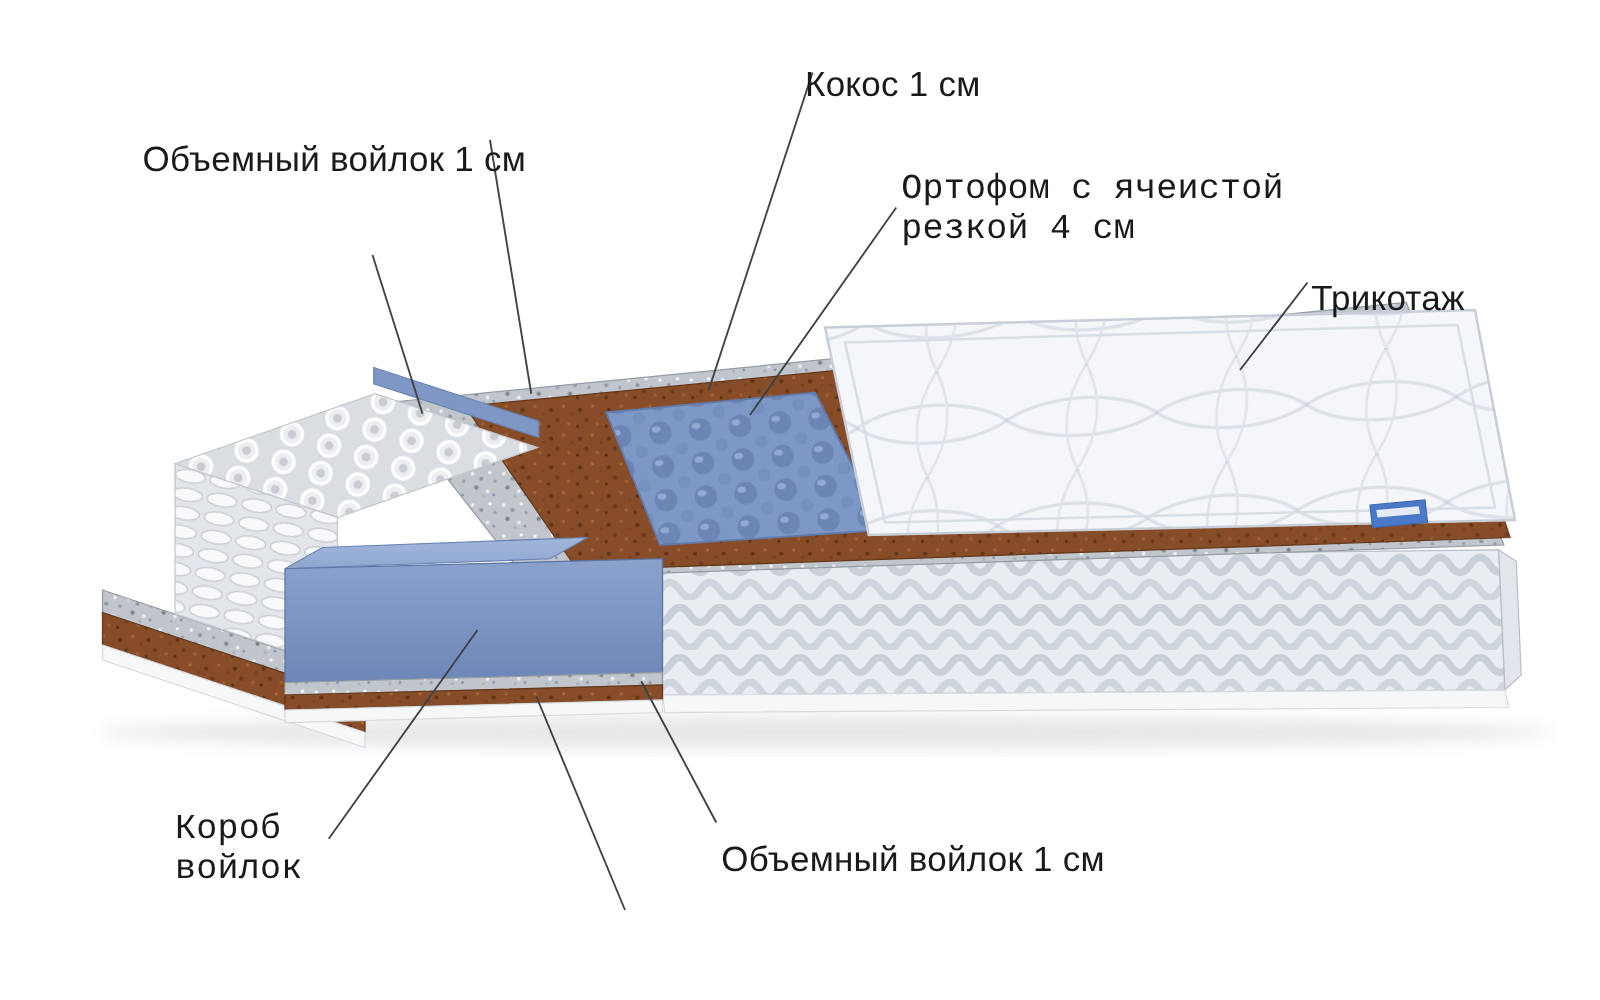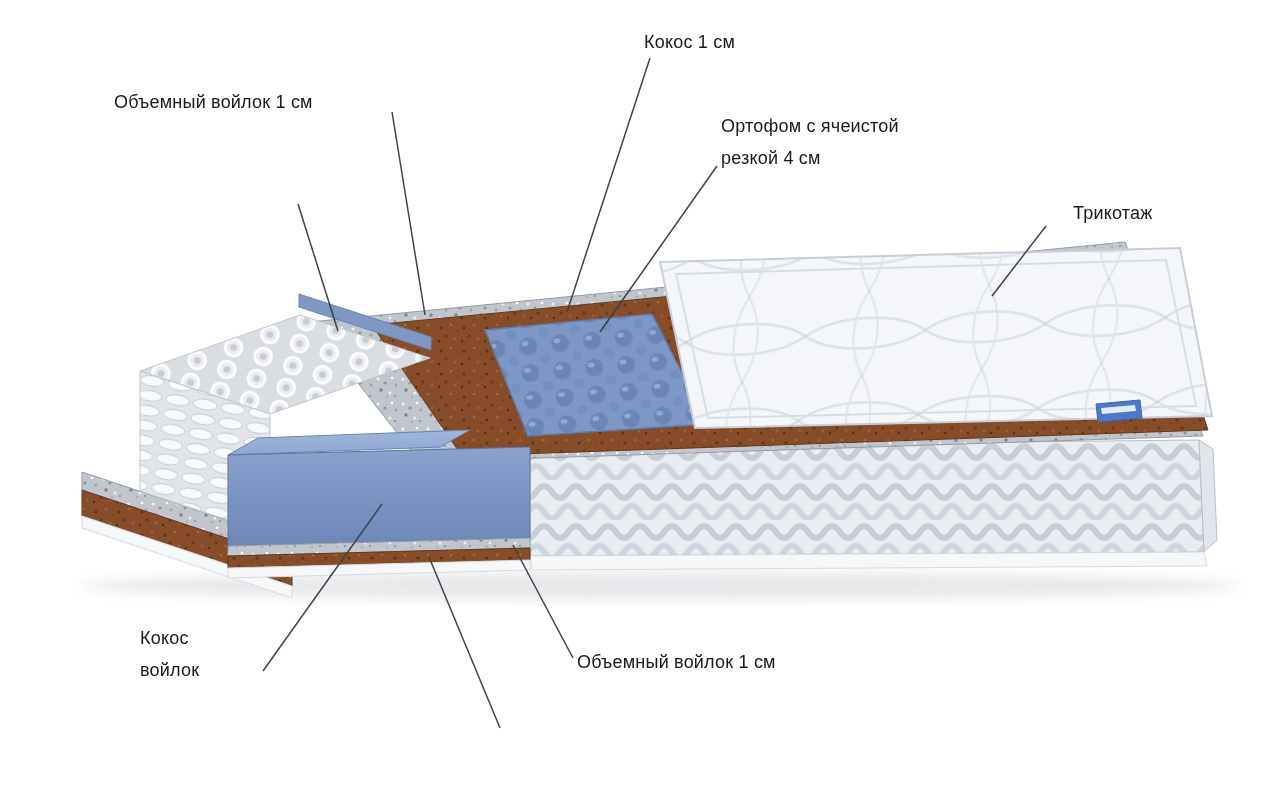--- a/index.html
+++ b/index.html
@@ -6,27 +6,28 @@
   .stage{
     position:relative;
     width:1280px;height:800px;
     background:var(--background,#fff);
     font-family:"Liberation Sans", sans-serif;
     overflow:hidden;
   }
   .scene{position:absolute;left:0;top:0;}
   .lbl{
     position:absolute;
-    font-size:18px;
+    font-size:28px;
     line-height:32px;
     letter-spacing:.2px;
     color:var(--label-text,#1a1a1c);
     white-space:nowrap;
+    margin-top:26px;
   }
-  .lbl span{display:block;}
+  .lbl span{display:block;font-family:Liberation Mono, monospace;}
   .leader{
     stroke:var(--leader-line,#3f4247);
     stroke-width:1.5;
     fill:none;
   }
 </style>
 </head>
 <body>
 
 <div class="stage">
@@ -164,23 +165,23 @@
   <div class="lbl" style="left:644px;top:26px">Кокос 1 см</div>
 
   <div class="lbl" style="left:114px;top:86px">Объемный войлок 1 см</div>
 
 
   <div class="lbl" style="left:721px;top:110px">
     <span>Ортофом с ячеистой</span>
     <span>резкой 4 см</span>
   </div>
 
-  <div class="lbl" style="left:1073px;top:197px">Трикотаж</div>
+  <div class="lbl" style="left:1049px;top:197px">Трикотаж</div>
 
   <div class="lbl" style="left:140px;top:622px">
-    <span>Кокос</span>
+    <span>Короб</span>
     <span>войлок</span>
   </div>
 
   <div class="lbl" style="left:577px;top:646px">Объемный войлок 1 см</div>
 
 
 </div>
 
 </body></html>

